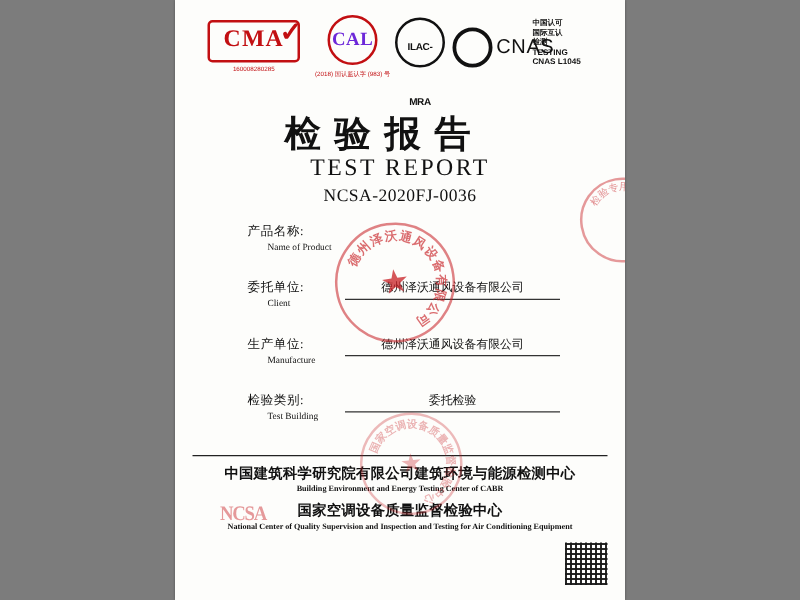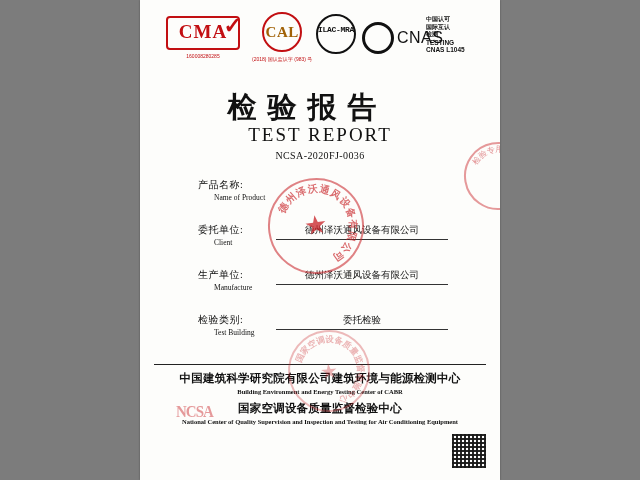--- a/index.html
+++ b/index.html
@@ -72,21 +72,21 @@
     letter-spacing: 0px;
     font-family: "Liberation Sans", sans-serif;
   }
 
   .mark-cal { left: 112px; top: 2px; }
   .cal-circle {
     width: 36px;
     height: 36px;
     border-radius: 50%;
     border: 2px solid #c20f12;
-    color: #a16207;
+    color: #6d28d9;
     margin: 0 auto;
     position: relative;
     font-weight: bold;
     font-size: 15px;
     line-height: 36px;
     letter-spacing: 0.5px;
     font-family: "Liberation Serif", serif;
   }
   .mark-sub2 {
     font-size: 5px;
@@ -97,23 +97,23 @@
 
   .mark-ilac { left: 176px; top: 4px; }
   .ilac-circle {
     width: 36px;
     height: 36px;
     border-radius: 50%;
     border: 2px solid #111;
     color: #111;
     margin: 0 auto;
     font-size: 8px;
-    line-height: 28px;
-    font-weight: bold;
-    font-family: Liberation Mono, monospace;
+    line-height: 44px;
+    font-weight: bold;
+    font-family: Liberation Sans, sans-serif;
     letter-spacing: -0.3px;
     text-align: center;
   }
 
   .mark-cnas { left: 222px; top: 12px; }
   .cnas-wrap { display: flex; align-items: center; }
   .cnas-ring {
     width: 26px; height: 26px;
     border-radius: 50%;
     border: 3px solid #111;
@@ -159,21 +159,21 @@
     font-size: 19px;
     letter-spacing: 2px;
     color: #111;
   }
   .report-no {
     position: absolute;
     top: 150px;
     width: 360px;
     text-align: center;
     font-family: "Liberation Serif", serif;
-    font-size: 10px;
+    font-size: 14px;
     letter-spacing: 0.4px;
     color: #111;
   }
 
   
   .fields {
     position: absolute;
     top: 178px;
     left: 58px;
     width: 252px;

